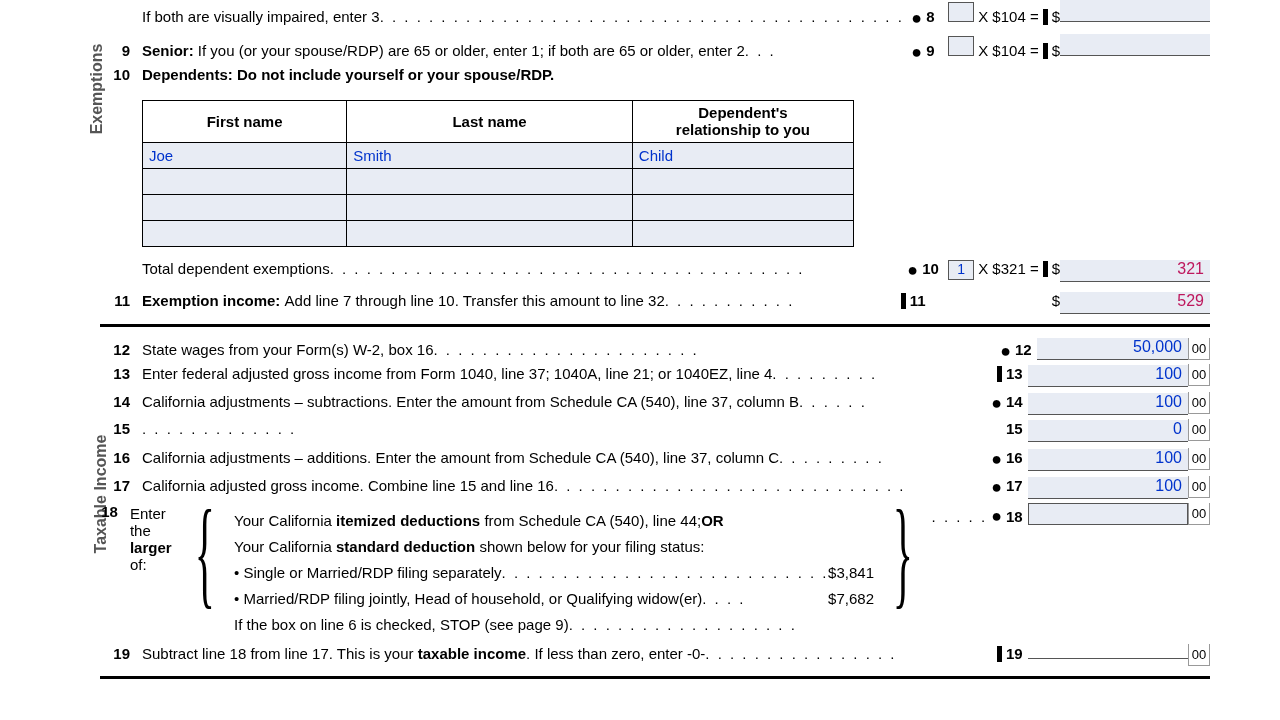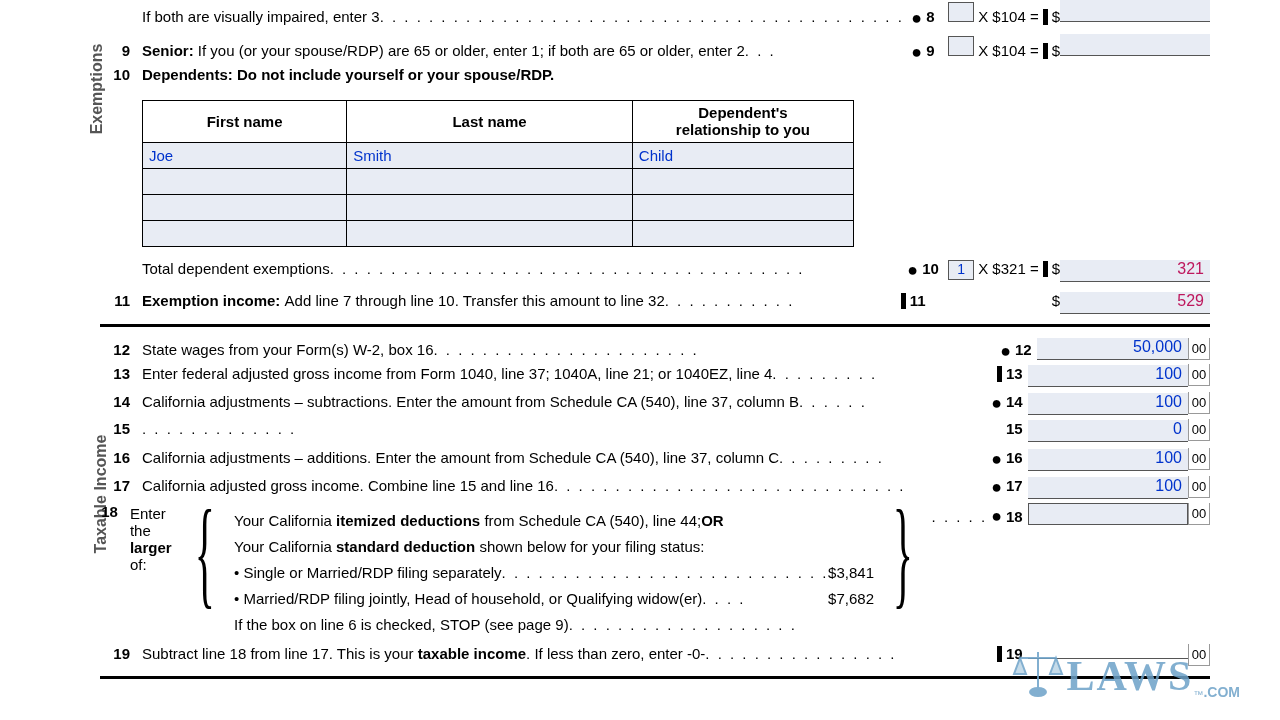--- a/index.html
+++ b/index.html
@@ -342,28 +342,14 @@
       <span class="bar-bullet"></span>
       <b style="width:22px;">19</b>
       <span class="amt-field" style="background:#fff;"></span>
       <span class="cents-box">00</span>
     </div>
 
     <div class="thick-rule" style="margin-top:10px;"></div>
 
   </div>
 
-  <div class="watermark">
-    <svg width="56" height="56" viewBox="0 0 56 56">
-      <g stroke="#6da2c8" stroke-width="2" fill="none">
-        <line x1="28" y1="8" x2="28" y2="44"></line>
-        <line x1="10" y1="14" x2="46" y2="14"></line>
-        <path d="M10 14 L4 30 L16 30 Z" fill="#bcd5e6"></path>
-        <path d="M46 14 L40 30 L52 30 Z" fill="#bcd5e6"></path>
-        <ellipse cx="28" cy="48" rx="8" ry="4" fill="#6da2c8"></ellipse>
-      </g>
-    </svg>
-    <span class="laws-text">LAWS</span>
-    <span class="tm">™</span>
-    <span class="laws-com">.COM</span>
-  </div>
 
 </div>
 
 </body></html>

